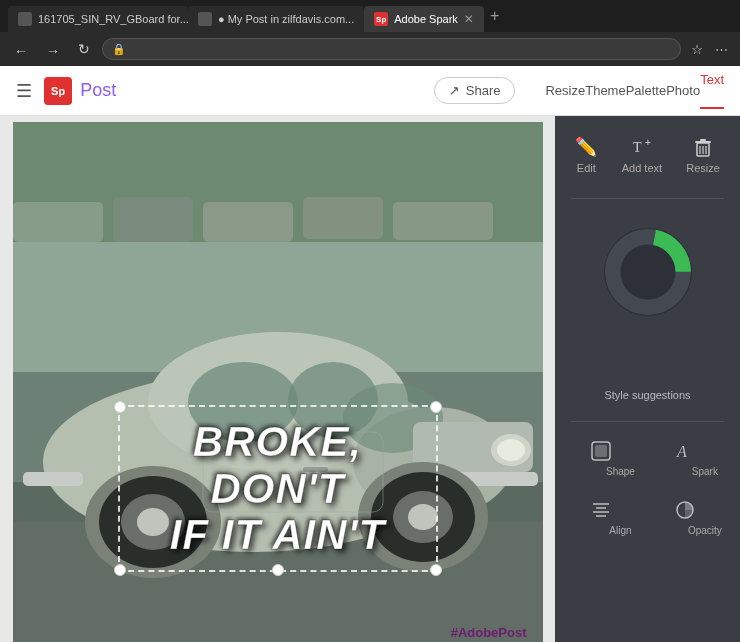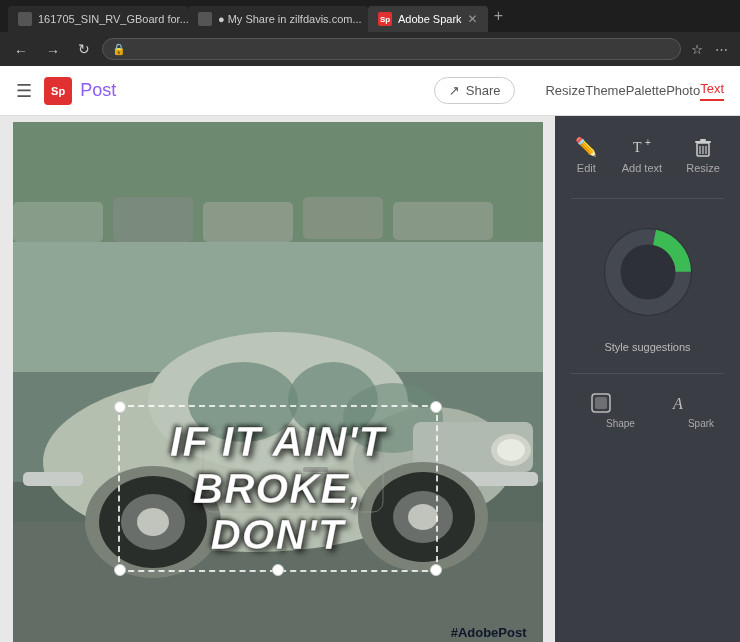--- a/index.html
+++ b/index.html
@@ -21,21 +21,21 @@
 
     
     .app-toolbar { background: #fff; height: 50px; display: flex; align-items: center; padding: 0 16px; border-bottom: 1px solid #ddd; }
     .hamburger { font-size: 18px; color: #555; cursor: pointer; margin-right: 12px; }
     .brand { display: flex; align-items: center; gap: 8px; }
     .brand-logo { width: 28px; height: 28px; background: #e03030; border-radius: 4px; display: flex; align-items: center; justify-content: center; color: white; font-size: 11px; font-weight: bold; }
     .brand-name { font-size: 18px; color: #8b5cf6; font-weight: 400; }
     .share-btn { margin-left: auto; display: flex; align-items: center; gap: 6px; background: none; border: 1px solid #ccc; border-radius: 16px; padding: 5px 14px; font-size: 13px; color: #555; cursor: pointer; }
     .toolbar-right { display: flex; align-items: center; margin-left: 30px; }
     .toolbar-right span { font-size: 13px; color: #555; cursor: pointer; }
-    .toolbar-right span.active { color: #e03030; border-bottom: 2px solid #e03030; padding-bottom: 3px; }
+    .toolbar-right span.active { color: #e03030; border-bottom: 2px solid #e03030; padding-bottom: 20px; }
 
     
     .main-content { display: flex; height: 542px; }
 
     
     .canvas-area { flex: 1; background: #e8e8e8; display: flex; align-items: center; justify-content: center; overflow: hidden; position: relative; }
     .canvas-wrapper { position: relative; width: 530px; height: 530px; }
 
     
     .car-svg-container { position: absolute; top: 0; left: 0; width: 100%; height: 100%; }
@@ -43,55 +43,55 @@
     
     .text-overlay { position: absolute; bottom: 80px; left: 50%; transform: translateX(-50%); width: 320px; border: 2px dashed rgba(255,255,255,0.8); padding: 12px 16px; text-align: center; }
     .overlay-text { font-family: 'Impact', 'Arial Black', sans-serif; font-size: 42px; font-weight: 900; color: white; text-shadow: 3px 3px 6px rgba(0,0,0,0.8), -2px -2px 4px rgba(0,0,0,0.6); line-height: 1.1; text-transform: uppercase; font-style: italic; letter-spacing: 1px; -webkit-text-stroke: 1px rgba(0,0,0,0.3); }
     .resize-handle { position: absolute; width: 12px; height: 12px; background: white; border-radius: 50%; border: 1px solid #ccc; }
     .resize-handle.tl { top: -6px; left: -6px; }
     .resize-handle.tr { top: -6px; right: -6px; }
     .resize-handle.bl { bottom: -6px; left: -6px; }
     .resize-handle.br { bottom: -6px; right: -6px; }
     .resize-handle.bm { bottom: -6px; left: 50%; transform: translateX(-50%); }
 
-    .hashtag { position: absolute; bottom: 12px; right: 16px; color: #0f172a; font-size: 13px; font-weight: bold; }
+    .hashtag { position: absolute; bottom: 12px; right: 16px; color: #701a75; font-size: 13px; font-weight: bold; }
 
     
     .right-panel { width: 185px; background: #3a3d44; display: flex; flex-direction: column; align-items: center; padding: 14px 8px; gap: 6px; }
 
     
     .panel-top-icons { display: flex; justify-content: space-around; width: 100%; margin-bottom: 8px; }
     .panel-icon-btn { display: flex; flex-direction: column; align-items: center; gap: 4px; cursor: pointer; padding: 6px 8px; border-radius: 6px; }
     .panel-icon-btn .icon-sym { color: #ccc; font-size: 18px; }
     .panel-icon-btn .icon-lbl { color: #aaa; font-size: 11px; }
 
     
     .donut-container { width: 110px; height: 110px; margin: 8px auto; position: relative; }
     .donut-container svg { width: 100%; height: 100%; }
-    .style-suggestions-label { color: #bbb; font-size: 11px; text-align: center; margin-bottom: 10px; }
+    .style-suggestions-label { color: #bbb; font-size: 11px; text-align: center; margin-bottom: 10px; margin-top: 48px; }
 
     
     .panel-grid { display: grid; grid-template-columns: repeat(3, 1fr); gap: 6px; width: 100%; }
     .grid-item { display: flex; flex-direction: column; align-items: center; gap: 4px; cursor: pointer; padding: 8px 4px; border-radius: 6px; }
     .grid-item .gi-label { color: #aaa; font-size: 10px; margin-left: 39px; }
 
     .divider-line { width: 90%; height: 1px; background: rgba(255,255,255,0.1); margin: 4px 0; }
   </style>
 </head>
 <body>
 
 <div>
   <div class="tab-bar">
     <div class="tab">
       <div class="tab-favicon"></div>
       <span>161705_SIN_RV_GBoard for...</span>
     </div>
     <div class="tab">
       <div class="tab-favicon"></div>
-      <span>● My Share in zilfdavis.com...</span>
+      <span>● My Post in zilfdavis.com...</span>
     </div>
     <div class="tab active">
       <div class="tab-favicon sp">Sp</div>
       <span>Adobe Spark</span>
       <span class="tab-close">✕</span>
     </div>
     <span class="tab-new">+</span>
   </div>
   <div class="nav-bar">
     <button class="nav-btn">←</button>
@@ -185,22 +185,22 @@
         <rect x="290" y="345" width="25" height="5" rx="2" fill="#9a9e98"></rect>
       </svg>
 
       <div class="text-overlay">
         <div class="resize-handle tl"></div>
         <div class="resize-handle tr"></div>
         <div class="resize-handle bl"></div>
         <div class="resize-handle br"></div>
         <div class="resize-handle bm"></div>
         <div class="overlay-text">
+          <div>broke, don't</div>
           <div>If it ain't</div>
-          <div>broke, don't</div>
         </div>
       </div>
 
       <div class="hashtag">#AdobePost</div>
     </div>
   </div>
 
   <div class="right-panel">
 
     <div class="panel-top-icons">
@@ -267,18 +267,35 @@
       <div class="grid-item">
         <svg width="22" height="22" viewBox="0 0 22 22">
           <line x1="3" y1="4" x2="19" y2="4" stroke="#bbb" stroke-width="1.5"></line>
           <line x1="3" y1="9" x2="19" y2="9" stroke="#bbb" stroke-width="1.5"></line>
           <line x1="3" y1="14" x2="19" y2="14" stroke="#bbb" stroke-width="1.5"></line>
           <line x1="3" y1="19" x2="19" y2="19" stroke="#bbb" stroke-width="1.5"></line>
         </svg>
         <span class="gi-label">Spacing</span>
       </div>
 
-
+      <div class="grid-item">
+        <svg width="22" height="22" viewBox="0 0 22 22">
+          <line x1="3" y1="5" x2="19" y2="5" stroke="#bbb" stroke-width="1.5"></line>
+          <line x1="6" y1="9" x2="16" y2="9" stroke="#bbb" stroke-width="1.5"></line>
+          <line x1="3" y1="13" x2="19" y2="13" stroke="#bbb" stroke-width="1.5"></line>
+          <line x1="6" y1="17" x2="16" y2="17" stroke="#bbb" stroke-width="1.5"></line>
+        </svg>
+        <span class="gi-label">Align</span>
+      </div>
+
+      <div class="grid-item">
+        <svg width="22" height="22" viewBox="0 0 22 22">
+          <circle cx="11" cy="11" r="8" fill="none" stroke="#bbb" stroke-width="1.5"></circle>
+          <path d="M11 3 A8 8 0 0 1 19 11 L11 11 Z" fill="#bbb" opacity="0.5"></path>
+          <path d="M11 11 L19 11 A8 8 0 0 1 11 19 Z" fill="#bbb" opacity="0.3"></path>
+        </svg>
+        <span class="gi-label">Opacity</span>
+      </div>
 
     </div>
 
   </div>
 </div>
 
 </body></html>

